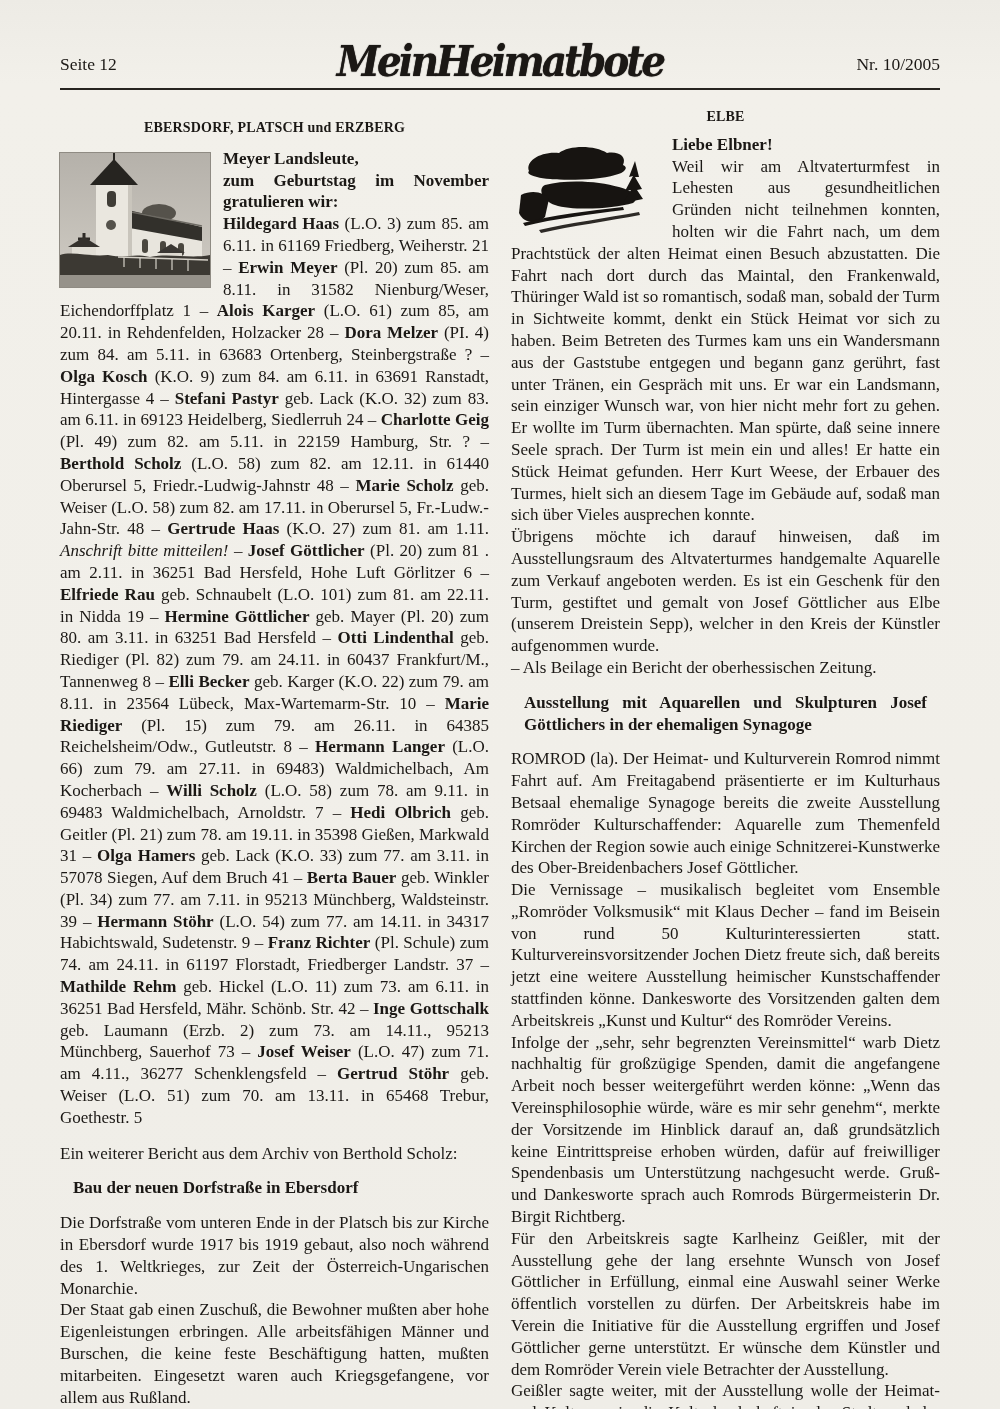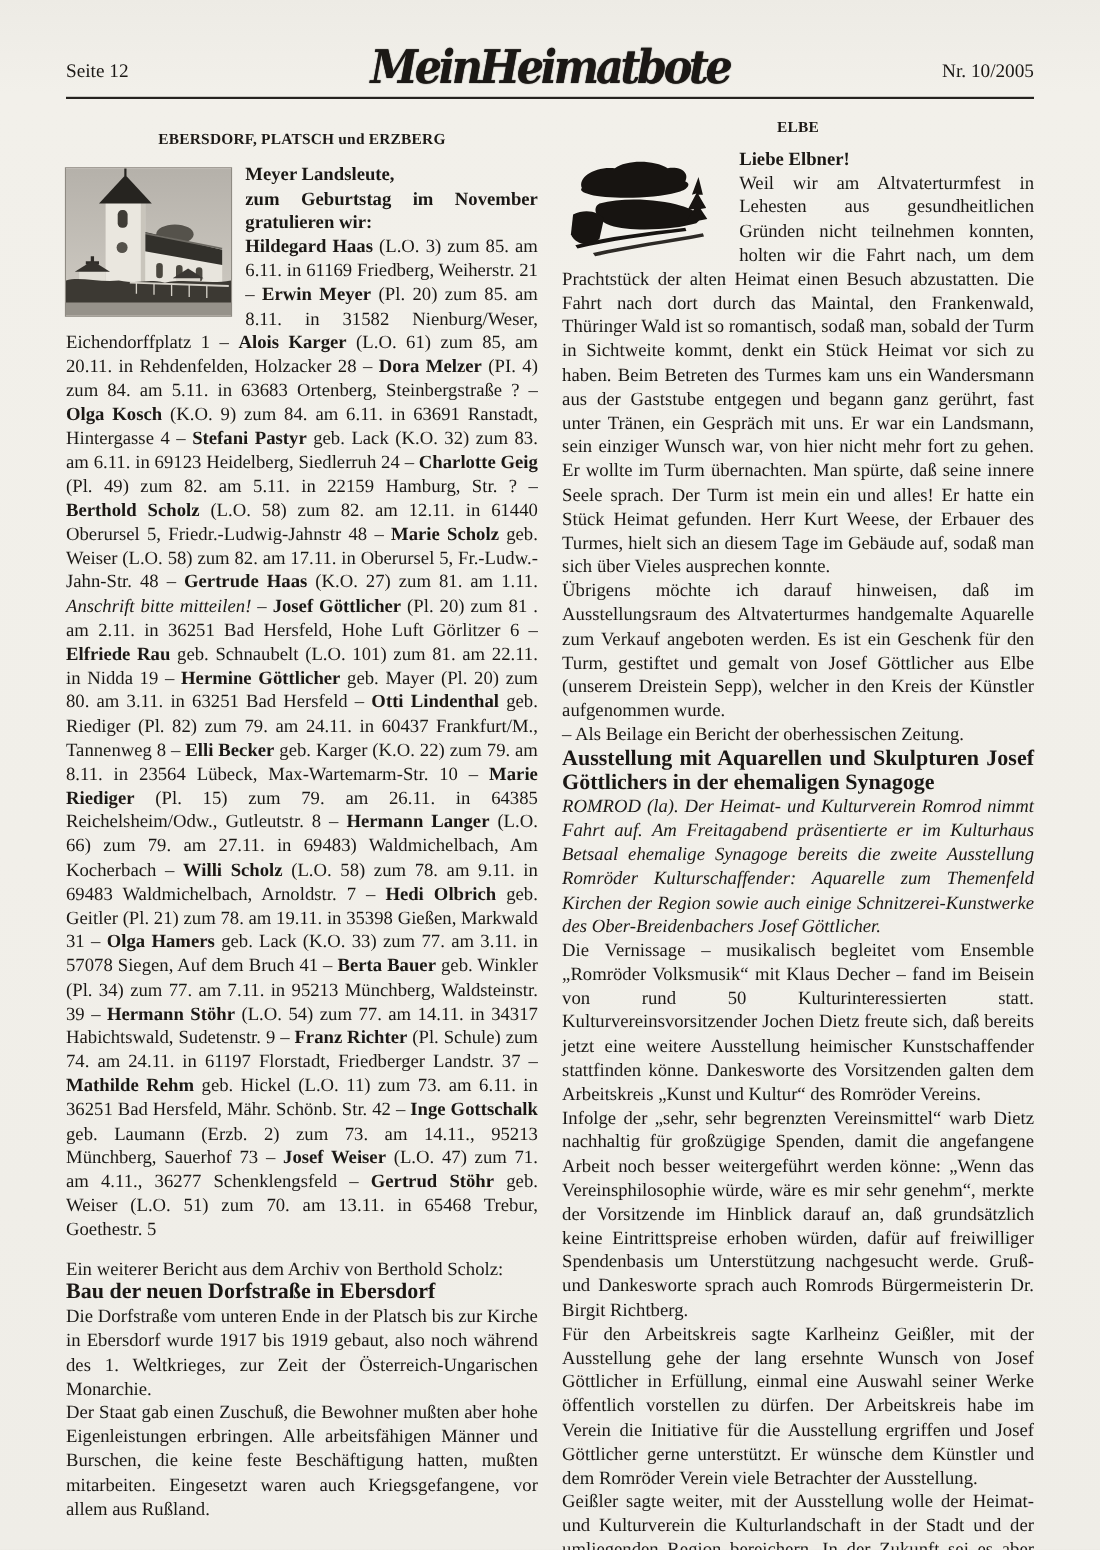--- a/index.html
+++ b/index.html
@@ -24,24 +24,24 @@
     font-weight:700; font-style:italic;
     font-size:39px; letter-spacing:-3px;
     white-space:nowrap;
     text-shadow:0 0 1px #1b1815;
   }
   .rule { border-bottom:2px solid #26231f; margin-top:10px; }
   .columns { display:flex; gap:22px; margin-top:15px; }
   .col { width:429px; font-size:17px; line-height:21.8px; text-align:justify; }
   .col p { margin:0; }
   .bold { font-weight:700; }
-  .ital { font-style:italic; }
+  .ital { }
   .center-head { font-weight:700; font-size:14px; text-align:center; margin:12px 0 9px; letter-spacing:.2px; }
   .center-head.first { margin-top:1px; margin-bottom:6px; }
-  .sub-head { font-weight:700; font-size:20px; line-height:21.8px; margin:0; text-align:justify; }
+  .sub-head { font-weight:700; font-size:17px; line-height:21.8px; margin:13px; text-align:justify; }
   .photo-church {
     float:left; width:150px; height:134px;
     margin:5px 13px 6px 0; display:block;
     outline:1px solid #8f8b83;
   }
   .drawing { float:left; width:150px; height:97px; margin:3px 11px 5px 0; display:block; }
   .archive-note { margin-top:14px !important; }
   svg { display:block; }
 </style>
 </head>

